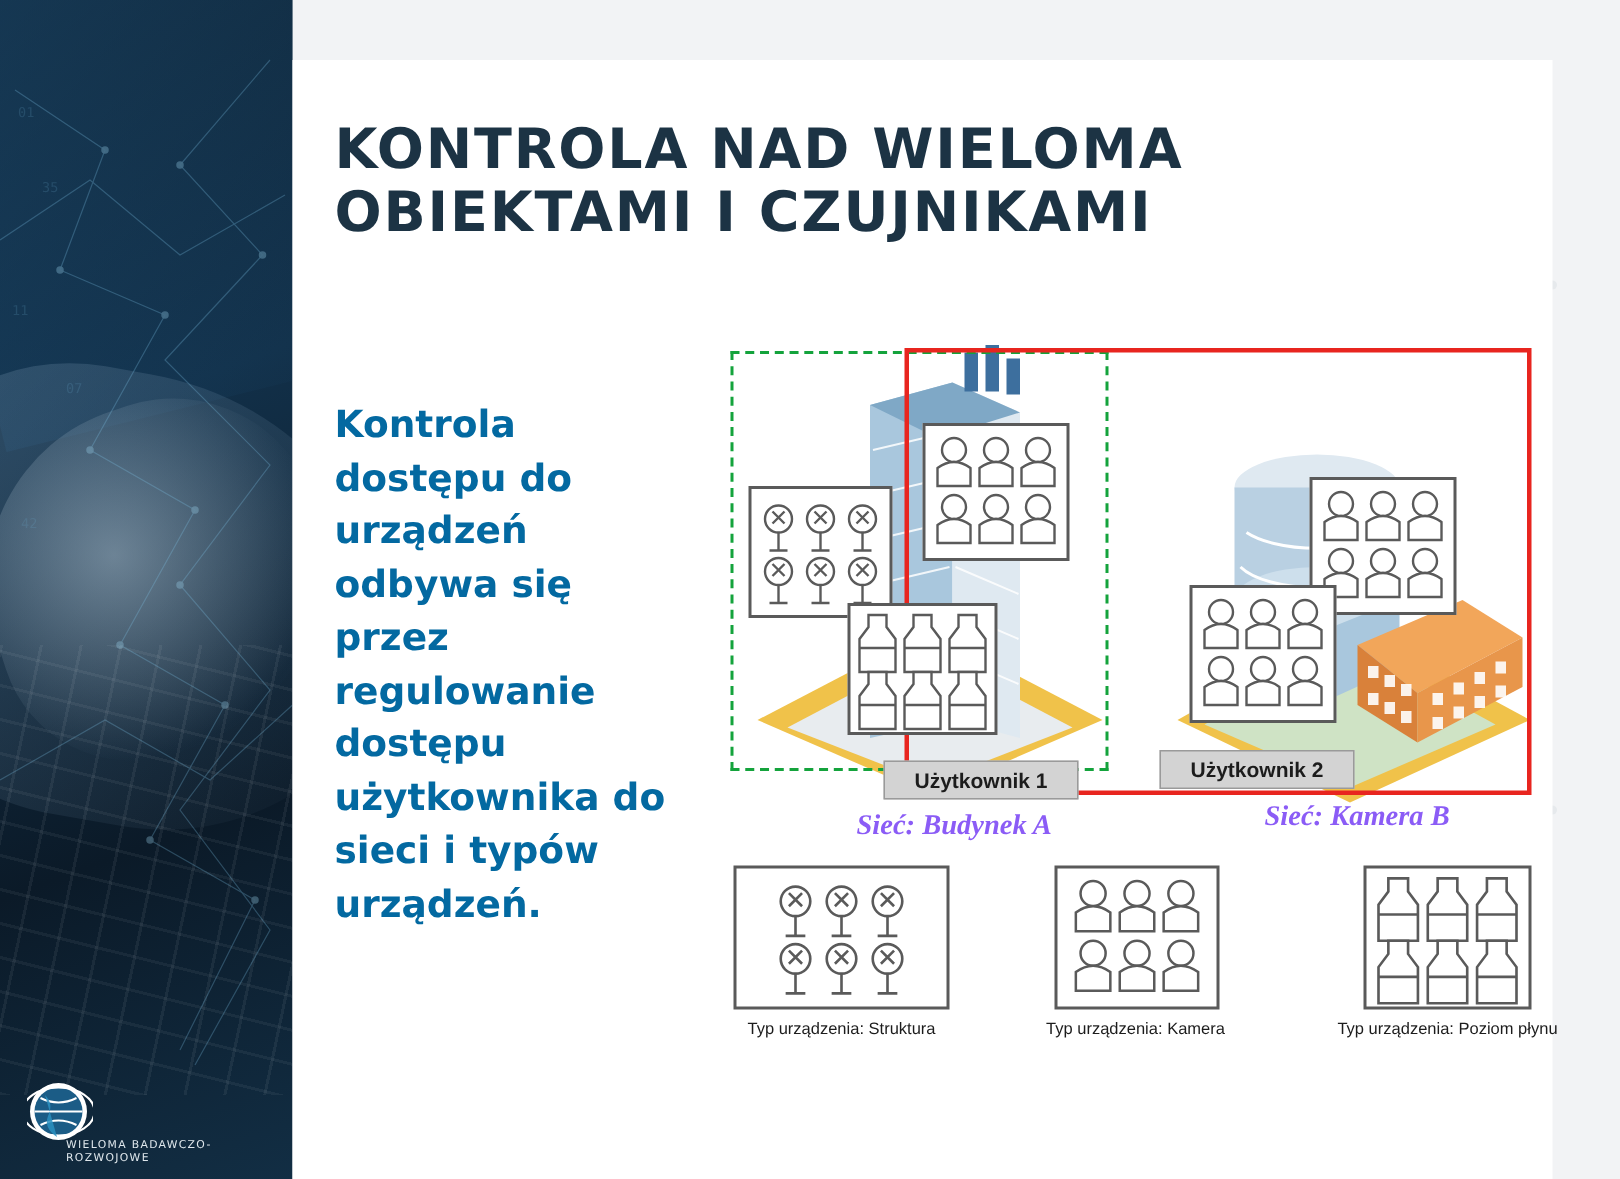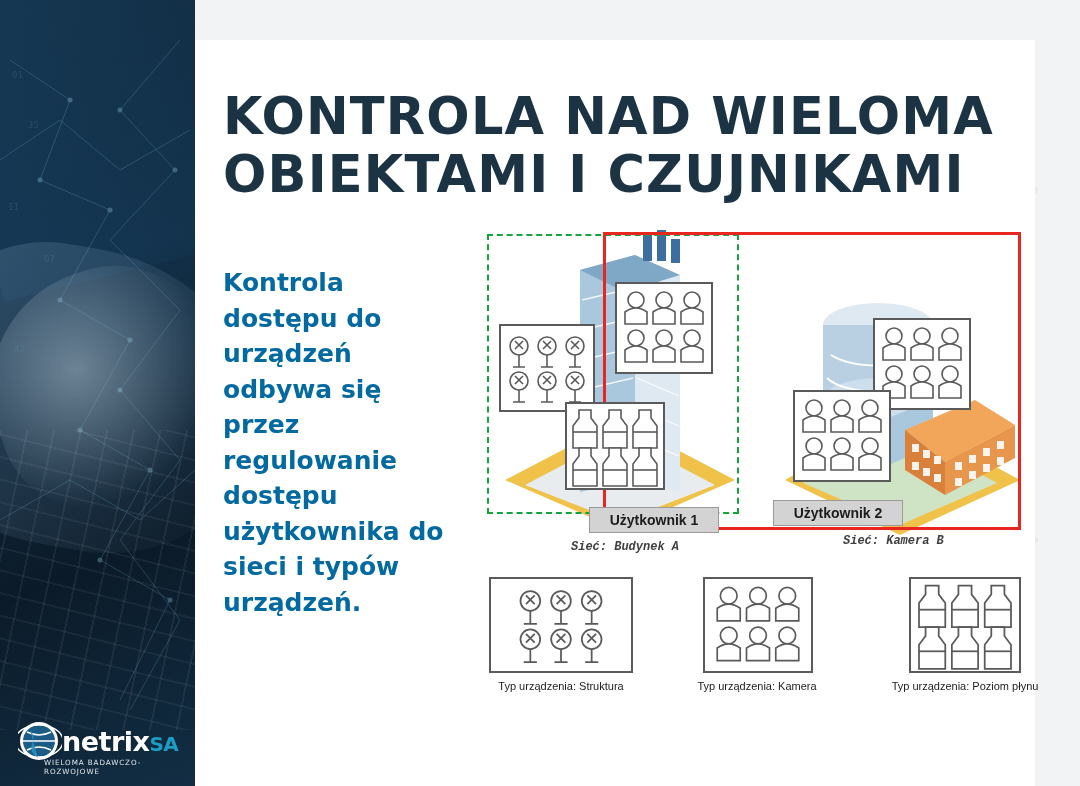--- a/index.html
+++ b/index.html
@@ -78,21 +78,21 @@
     width: 840px; height: 746px;
     background: #ffffff;
   }
   
   .title {
     position: absolute;
     left: 28px; top: 14px;
     width: 790px;
     color: #1c3344;
     font-weight: bold;
-    font-size: 51px;
+    font-size: 37px;
     line-height: 1.13;
     letter-spacing: 1.2px;
     text-transform: uppercase;
     font-family: "DejaVu Sans", sans-serif;
   }
   .title .line2 { display:block; }
   
   .lead {
     position: absolute;
     left: 28px; top: 200px;
@@ -154,23 +154,23 @@
     font-weight: bold;
     text-align: center;
     padding: 4px 10px;
     box-sizing: border-box;
     font-family: "Liberation Sans", sans-serif;
   }
   .net-label {
     position: absolute;
     font-style: italic;
     font-weight: bold;
-    font-size: 12px;
-    color: #404040;
-    font-family: Liberation Mono, monospace;
+    font-size: 19px;
+    color: #8b5cf6;
+    font-family: Liberation Serif, serif;
   }
   .legend-item {
     position: absolute;
   }
   .legend-cap {
     position: absolute;
     font-size: 11px;
     color: #1c1c1c;
     text-align: center;
     font-family: "Liberation Sans", sans-serif;
@@ -680,19 +680,16 @@
   </div>
 
   <div class="logo">
     <svg width="44" height="46" viewBox="0 0 44 46" style="position:absolute;left:0;top:2px;">
       <circle cx="21" cy="21" r="19" fill="#ffffff"></circle>
       <circle cx="21" cy="21" r="16" fill="#1b5c86"></circle>
       <path d="M5 21 h32 M21 5 a24 16 0 0 1 0 32 a24 16 0 0 1 0 -32" fill="none" stroke="#ffffff" stroke-width="1.4"></path>
       <path d="M9 12 q12 6 24 0 M9 30 q12 -6 24 0" fill="none" stroke="#ffffff" stroke-width="1.4"></path>
       <path d="M12 10 q6 6 2 14 q-3 8 6 14" fill="#2a8fbf" opacity="0.85"></path>
     </svg>
-    <div class="logo-text">
-      <span>netrix</span><span class="sa">SA</span>
-    </div>
     <div class="logo-sub">WIELOMA BADAWCZO-ROZWOJOWE</div>
   </div>
 
 </div>
 
 </body></html>

